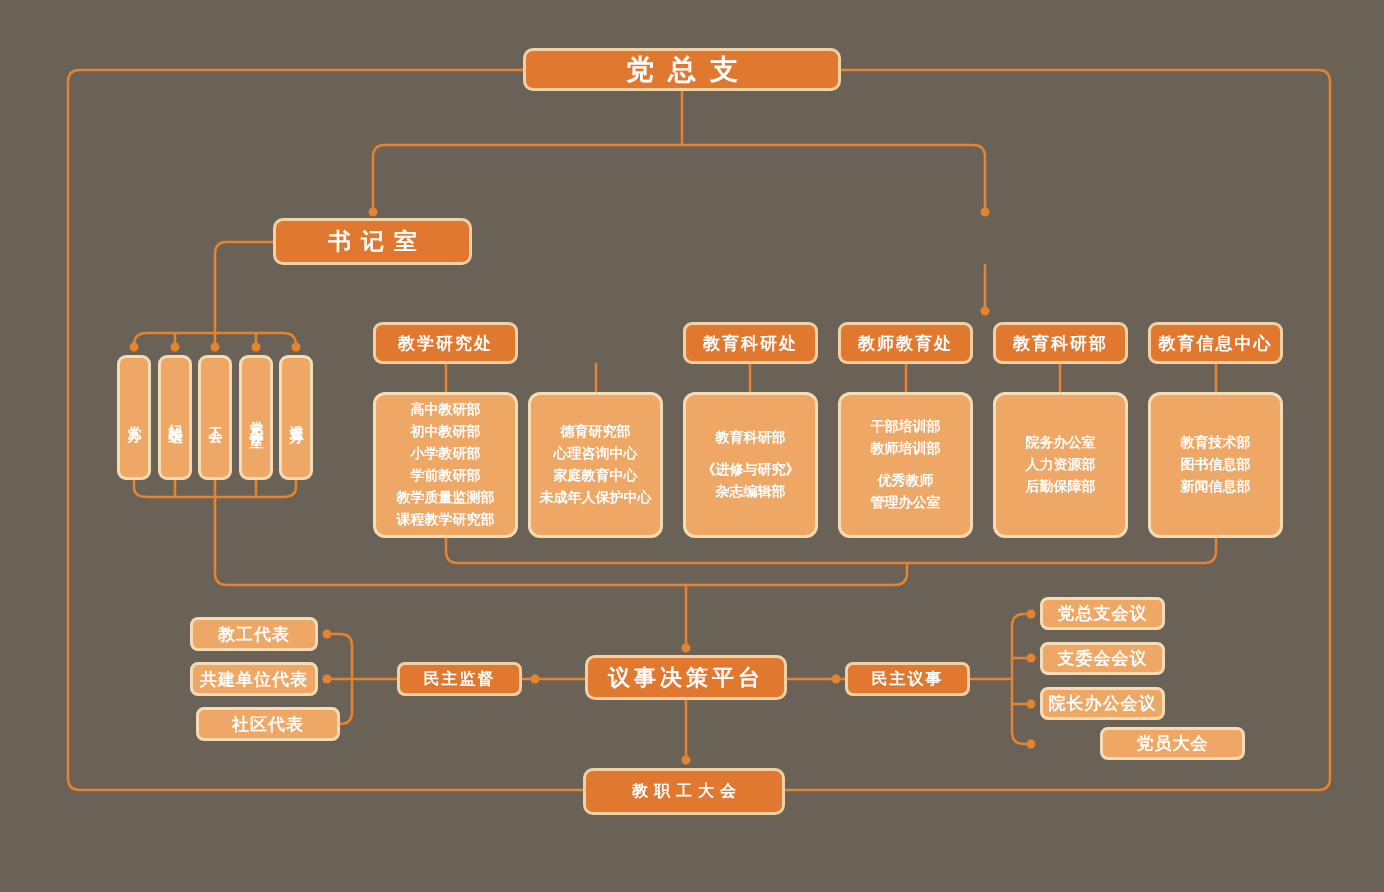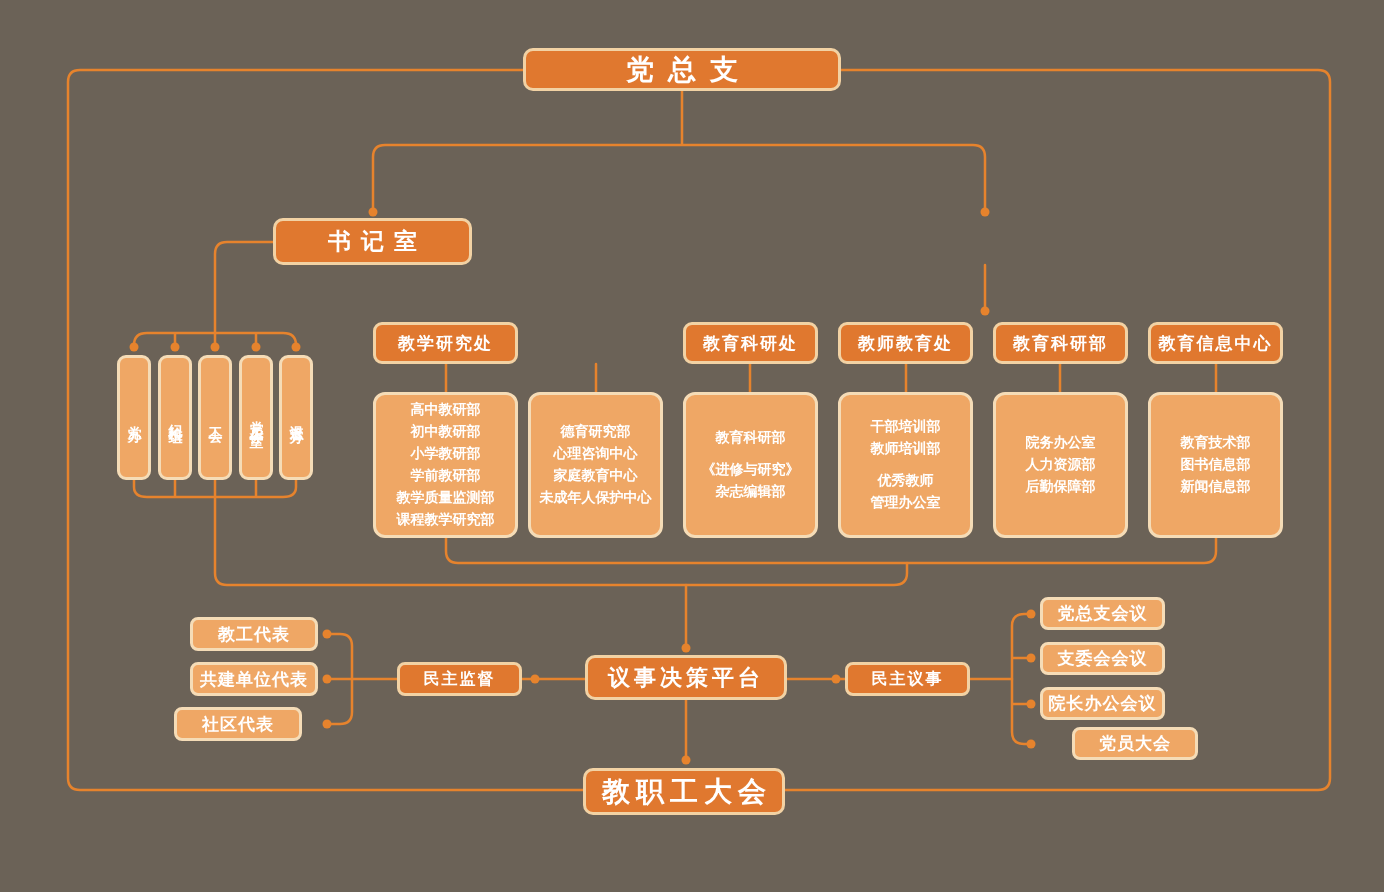--- a/index.html
+++ b/index.html
@@ -24,21 +24,21 @@
   .dept-head{font-size:17px;letter-spacing:2px;border-radius:9px;}
   .sub-box{flex-direction:column;font-size:14px;line-height:22px;border-radius:12px;}
   .sub-box .gap{margin-top:10px;}
   .vbox{
     writing-mode:vertical-rl;text-orientation:upright;
     font-size:14px;letter-spacing:3px;border-radius:9px;
   }
   .small-box{font-size:17px;letter-spacing:1px;border-radius:8px;}
   .mid-box{font-size:16px;letter-spacing:2px;border-radius:8px;}
   .platform-box{font-size:22px;letter-spacing:4px;border-radius:10px;}
-  .congress-box{font-size:28px;letter-spacing:6px;text-indent:6px;border-radius:10px;}
+  .congress-box{font-size:16px;letter-spacing:6px;text-indent:6px;border-radius:10px;}
 </style>
 </head>
 <body>
 
 <div id="canvas">
 
   <svg class="wires" width="1384" height="892" viewBox="0 0 1384 892">
     <g fill="none" stroke="#E6832D" stroke-width="2.5" stroke-linecap="round">
 
       <path d="M 523 70 L 80 70 Q 68 70 68 82 L 68 778 Q 68 790 80 790 L 583 790"></path>
@@ -145,28 +145,28 @@
   </div>
 
   <div class="node light sub-box" style="left:1148px;top:392px;width:135px;height:146px">
     <div>教育技术部</div>
     <div>图书信息部</div>
     <div>新闻信息部</div>
   </div>
 
   <div class="node light small-box" style="left:190px;top:617px;width:128px;height:34px">教工代表</div>
   <div class="node light small-box" style="left:190px;top:662px;width:128px;height:34px">共建单位代表</div>
-  <div class="node light small-box" style="left:174px;top:707px;width:128px;height:34px">社区代表</div>
+  <div class="node light small-box" style="left:196px;top:707px;width:144px;height:34px">社区代表</div>
 
   <div class="node dark mid-box" style="left:397px;top:662px;width:125px;height:34px">民主监督</div>
 
   <div class="node dark platform-box" style="left:585px;top:655px;width:202px;height:45px">议事决策平台</div>
 
   <div class="node dark mid-box" style="left:845px;top:662px;width:125px;height:34px">民主议事</div>
 
   <div class="node light small-box" style="left:1040px;top:597px;width:125px;height:33px">党总支会议</div>
   <div class="node light small-box" style="left:1040px;top:642px;width:125px;height:33px">支委会会议</div>
   <div class="node light small-box" style="left:1040px;top:687px;width:125px;height:33px">院长办公会议</div>
-  <div class="node light small-box" style="left:1072px;top:727px;width:126px;height:33px">党员大会</div>
+  <div class="node light small-box" style="left:1100px;top:727px;width:145px;height:33px">党员大会</div>
 
   <div class="node dark congress-box" style="left:583px;top:768px;width:202px;height:47px">教职工大会</div>
 
 </div>
 
 </body></html>

